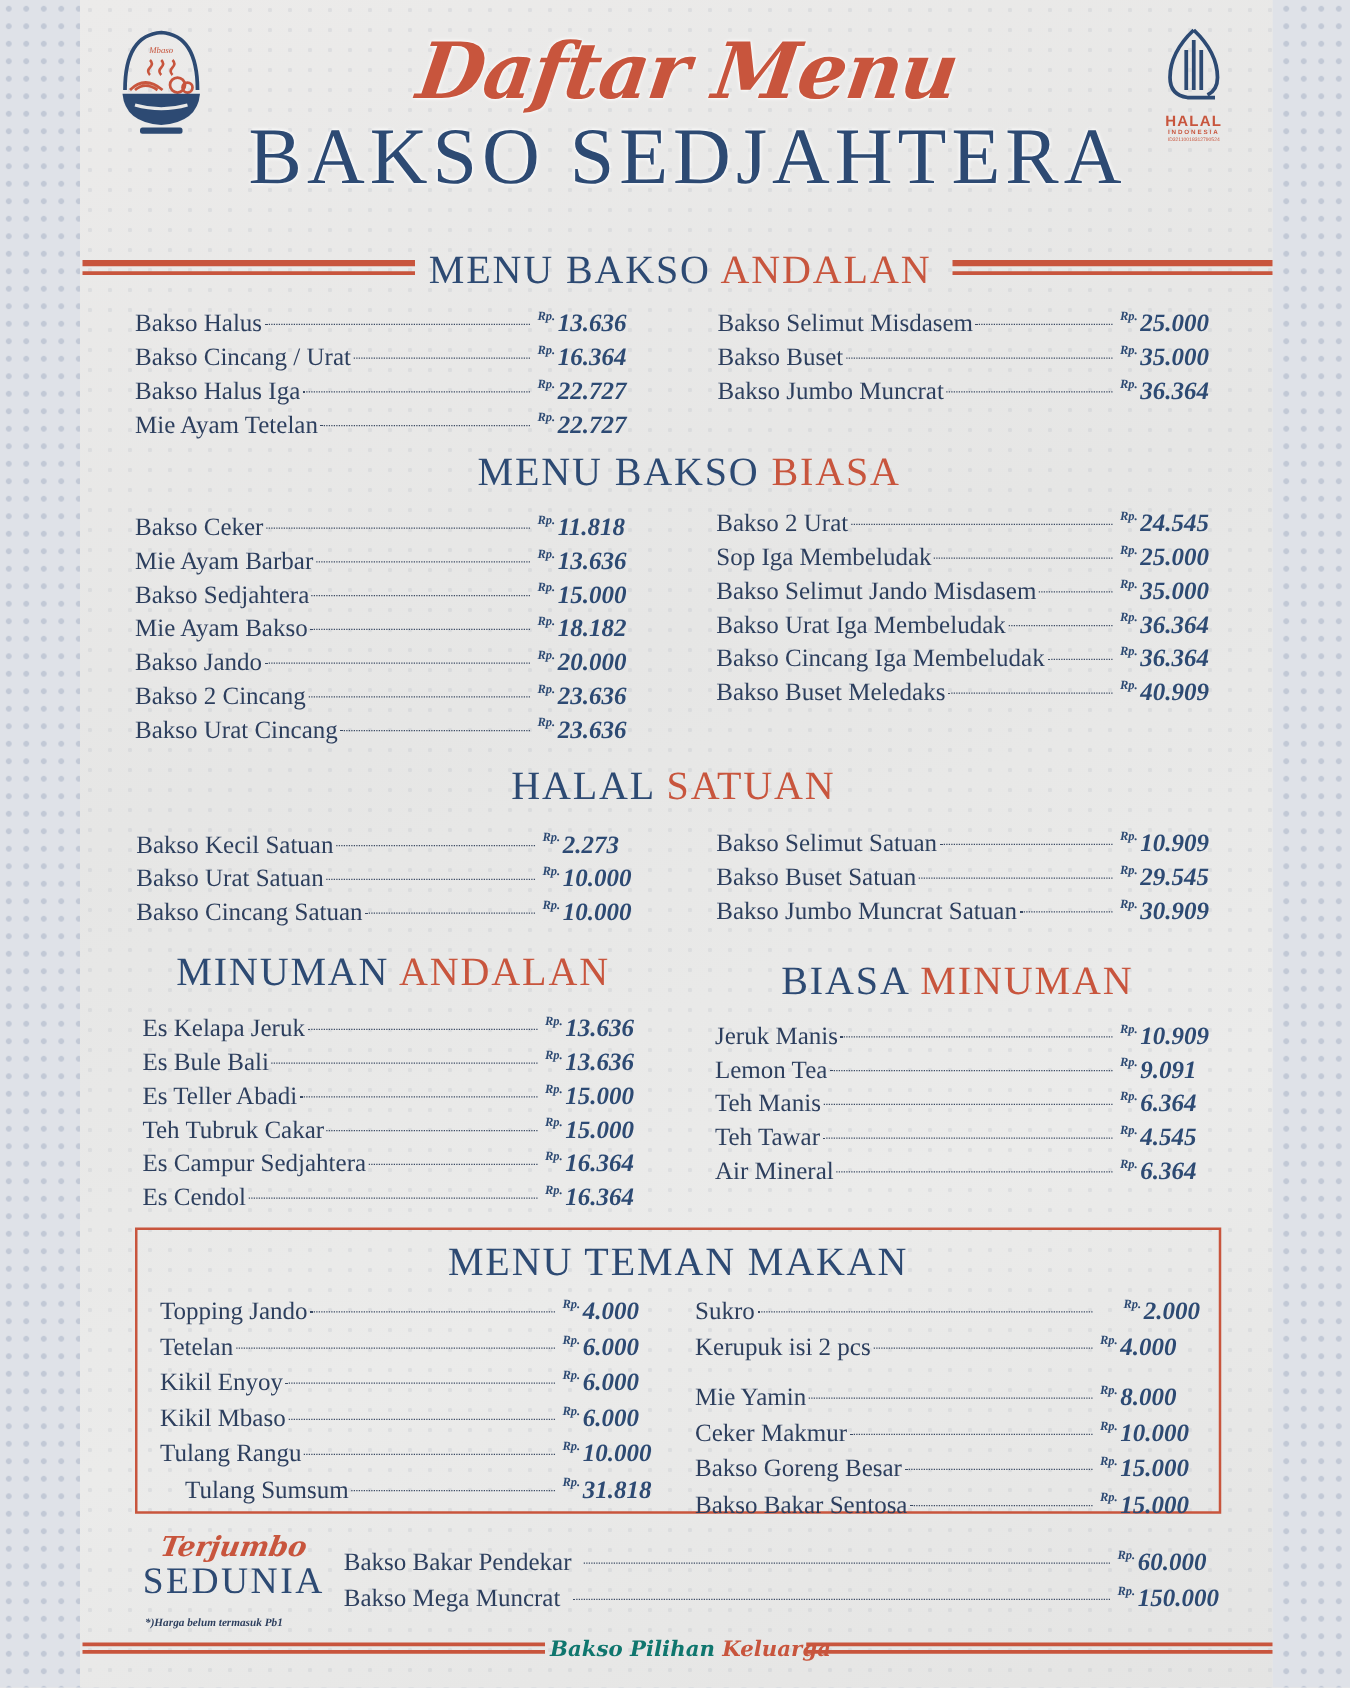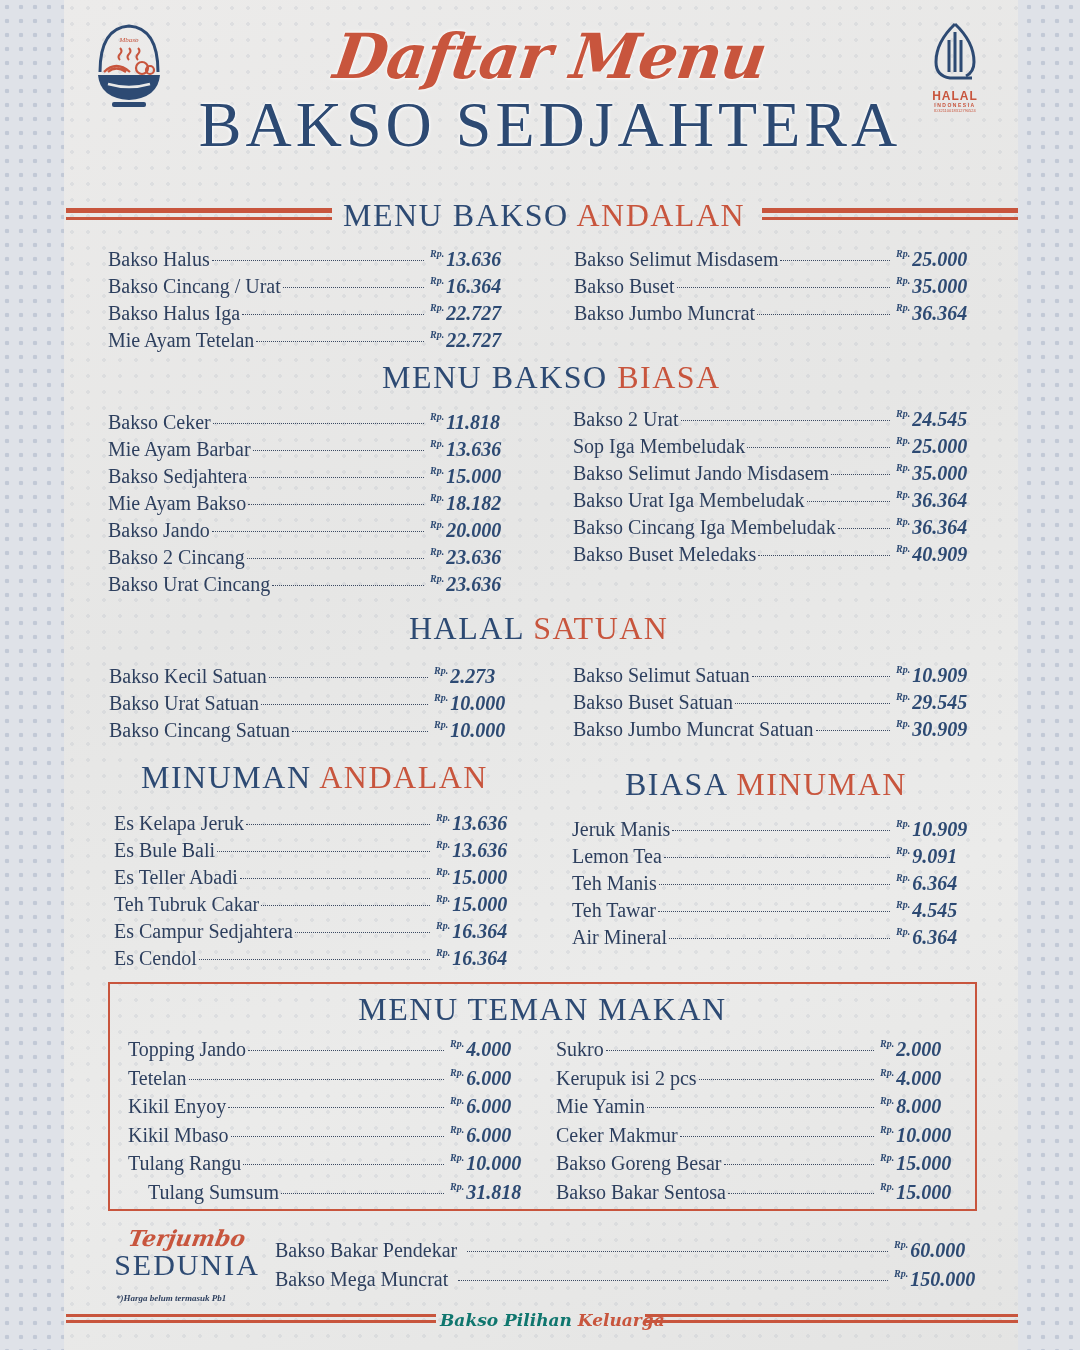--- a/index.html
+++ b/index.html
@@ -359,31 +359,31 @@
       <span class="dots"></span>
       <span class="price"><span class="rp">Rp.</span><span>10.000</span></span>
     </div>
   <div class="item" style="height:28.6px;margin-left:20px;">
       <span class="name">Tulang Sumsum</span>
       <span class="dots"></span>
       <span class="price"><span class="rp">Rp.</span><span>31.818</span></span>
     </div>
 </div>
 <div class="list" style="left:556px; top:1030px; width:404px;">
-  <div class="item" style="height:28.6px;">
+  <div class="item" style="height:28.6px;text-align:right;">
       <span class="name">Sukro</span>
       <span class="dots"></span>
       <span class="price"><span class="rp">Rp.</span><span>2.000</span></span>
     </div>
   <div class="item" style="height:28.6px;justify-content:space-between;">
       <span class="name">Kerupuk isi 2 pcs</span>
       <span class="dots"></span>
       <span class="price"><span class="rp">Rp.</span><span>4.000</span></span>
     </div>
-  <div class="item" style="height:28.6px;">
+  <div class="item" style="height:28.6px;margin-top:12px;">
       <span class="name">Mie Yamin</span>
       <span class="dots"></span>
       <span class="price"><span class="rp">Rp.</span><span>8.000</span></span>
     </div>
   <div class="item" style="height:28.6px;">
       <span class="name">Ceker Makmur</span>
       <span class="dots"></span>
       <span class="price"><span class="rp">Rp.</span><span>10.000</span></span>
     </div>
   <div class="item" style="height:28.6px;">

